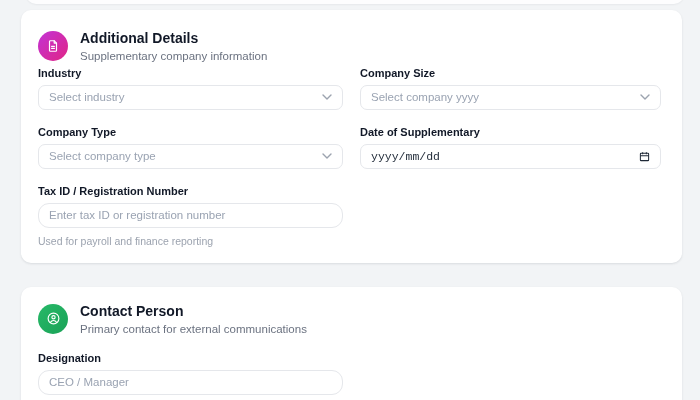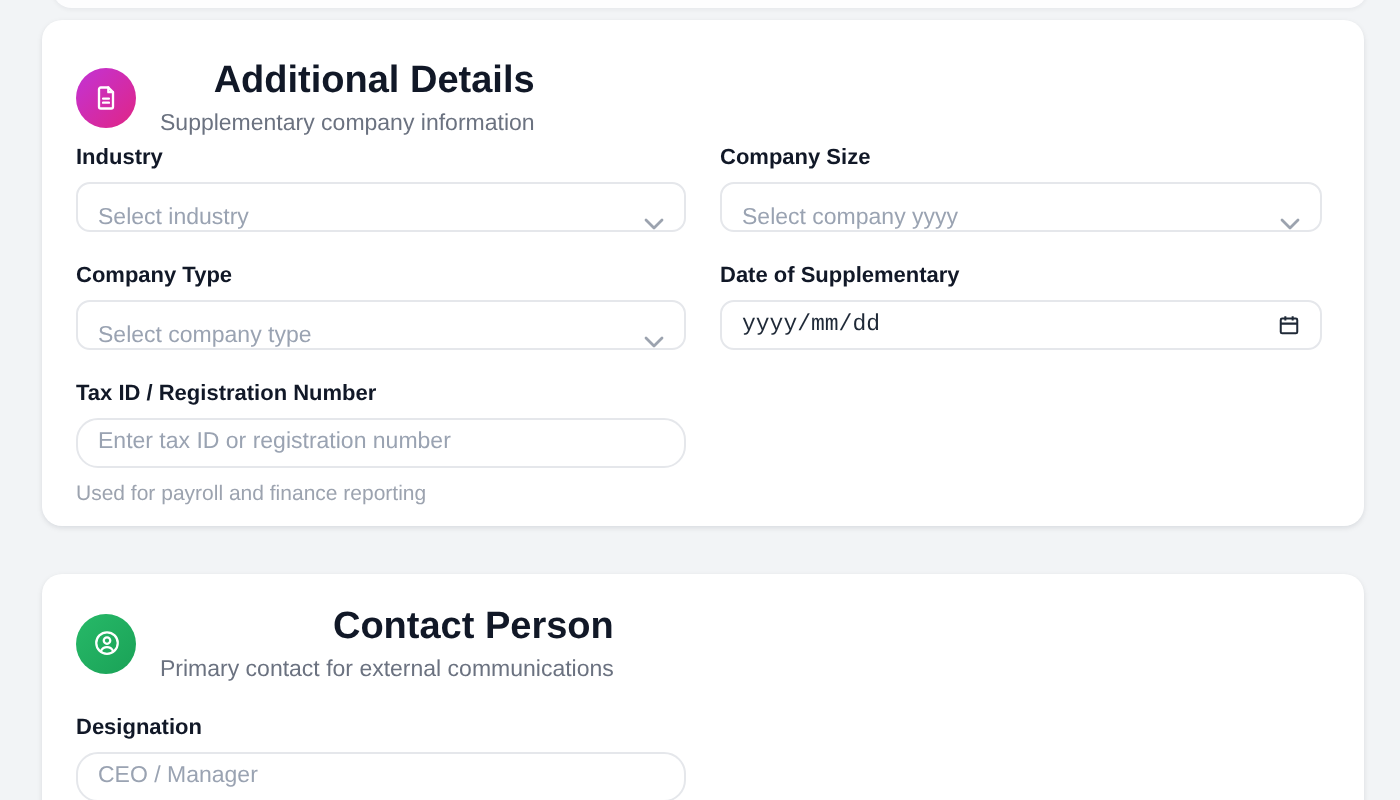--- a/index.html
+++ b/index.html
@@ -27,39 +27,39 @@
 
   .card-inner-1 { padding:20px 21px 0 17px; }
   .card-inner-2 { padding:16px 21px 0 17px; }
 
   .section-header { display:flex; align-items:center; gap:12px; }
   .icon-circle {
     width:30px; height:30px; border-radius:50%;
     display:flex; align-items:center; justify-content:center;
     flex:0 0 30px;
   }
-  .section-title { font-size:19px; font-weight:bold; color:#111827; line-height:1.2;text-align:right; }
+  .section-title { font-size:14px; font-weight:bold; color:#111827; line-height:1.2; }
   .section-subtitle { font-size:11.5px; color:#6b7280; margin-top:3px; }
 
   .fields-grid {
     margin-top:5px;
     display:grid; grid-template-columns:305px 301px;
     column-gap:17px; row-gap:16px;
   }
   .field-label {
     display:block; font-size:11px; font-weight:bold; color:#111827;
     margin-bottom:6px;
   }
   .box {
     height:25px; width:100%;
     border:1px solid #e5e7eb; border-radius:7px; background:#fff;
     display:flex; align-items:center; justify-content:space-between;
     padding:0 10px; font-size:11.5px; color:#9aa3b2;
   }
-  .box.select-box { cursor:pointer;align-items:flex-end; }
+  .box.select-box { cursor:pointer; }
   .box.date-box { color:#1f2937;font-family:Liberation Mono, monospace; }
   input.box {
     display:block; outline:none; font-family:Liberation Sans, sans-serif;
     color:#374151;
     border-radius:11px;
   }
   input.box::placeholder { color:#9aa3b2; opacity:1; }
   .helper-text { font-size:10.5px; color:#9ca3af; margin-top:7px; }
   .chevron-icon, .calendar-icon { display:flex; align-items:center; flex:0 0 auto; }
 </style>

